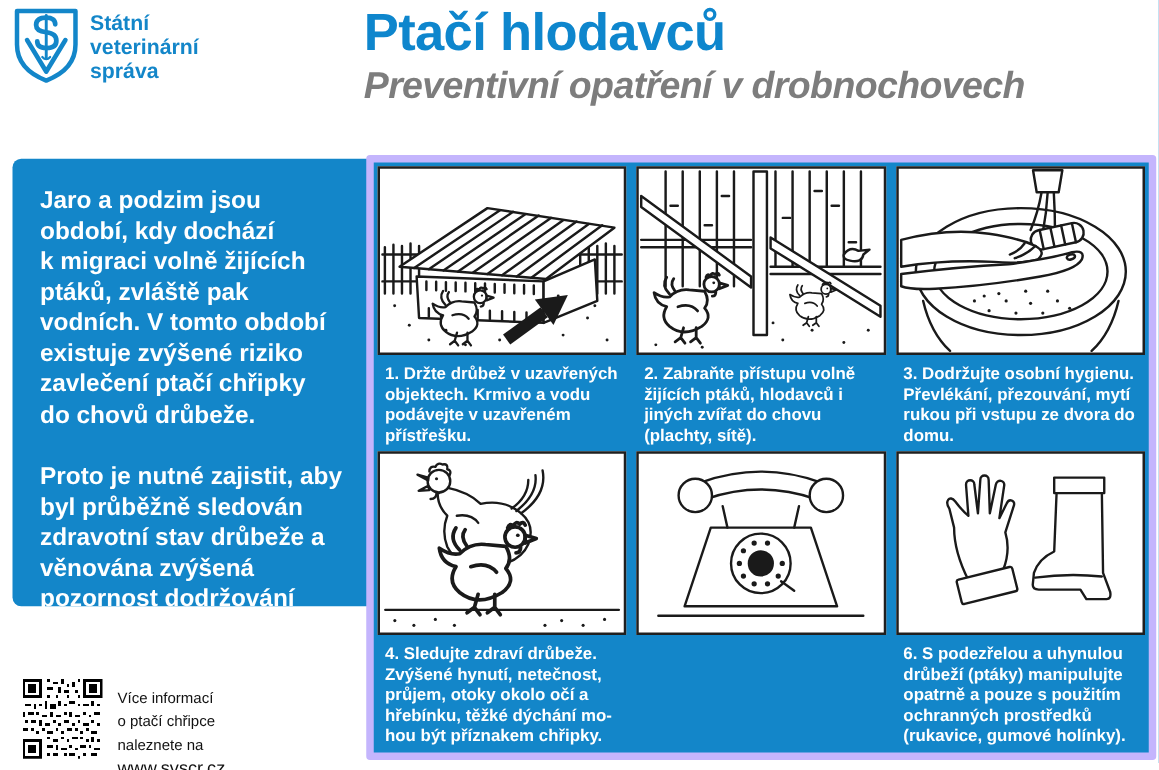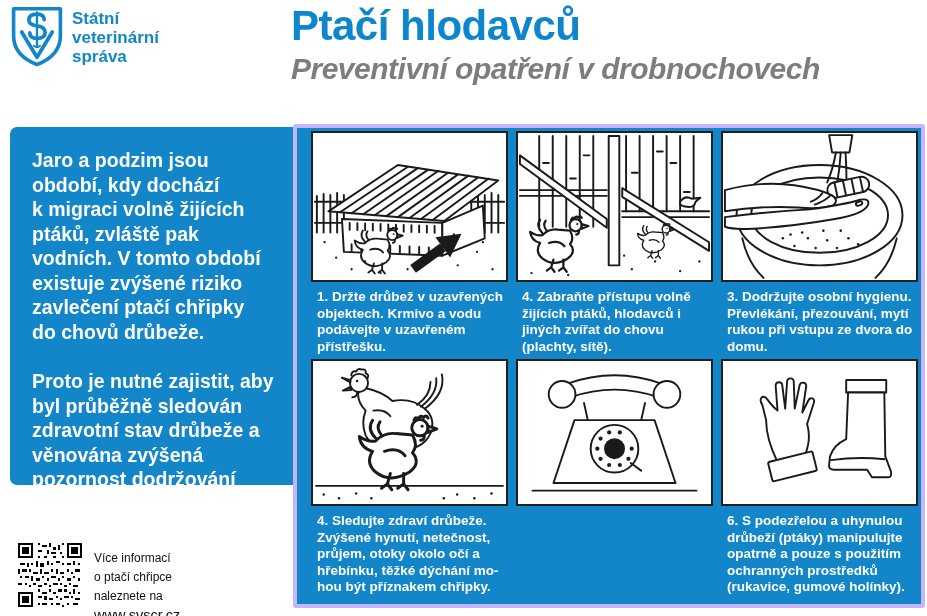--- a/index.html
+++ b/index.html
@@ -44,23 +44,22 @@
 
   
   .footer{position:absolute;left:18px;top:543px;display:flex;align-items:flex-start;}
   .qr{width:64px;height:64px;margin-right:12px;}
   .footer-text{font-size:12px;color:#111;line-height:19px;white-space:pre-line;margin-top:6px;}
   .website{font-size:14.5px;color:#111;line-height:19px;}
 
   
   .main-box{
     position:absolute;left:293px;top:124px;width:632px;height:484px;
-    background:#1386c9;border:4px solid #c4b5fd;box-sizing:border-box;
+    background:#1386c9;border:6px solid #c4b5fd;box-sizing:border-box;
     border-radius:3px;
-    padding-left:11px;
   }
   .grid{
     width:100%;height:100%;box-sizing:border-box;padding:3px;
     display:grid;grid-template-columns:repeat(3,1fr);grid-template-rows:220px auto;
     column-gap:8px;row-gap:8px;
   }
   .panel{display:flex;flex-direction:column;min-width:0;}
   .illo{
     background:#ffffff;border:2px solid #1f1f1f;box-sizing:border-box;
     height:151px;flex:none;overflow:hidden;
@@ -184,21 +183,21 @@
             <circle cx="14" cy="144" r="1.2"></circle>
               <circle cx="52" cy="146" r="1.2"></circle>
               <circle cx="118" cy="140" r="1.2"></circle>
             <circle cx="142" cy="132" r="1.2"></circle>
               <circle cx="168" cy="142" r="1.2"></circle>
               <circle cx="188" cy="132" r="1.2"></circle>
             <circle cx="110" cy="126" r="1.2"></circle>
           </g>
         </svg>
       </div>
-      <div class="caption">4. Zabraňte přístupu volně
+      <div class="caption">2. Zabraňte přístupu volně
 žijících ptáků, hlodavců i
 jiných zvířat do chovu
 (plachty, sítě).</div>
     </div>
 
     <div class="panel row1">
       <div class="illo">
         <svg viewBox="0 0 200 150" preserveAspectRatio="xMidYMid meet">
           <path class="ln" d="M20,108 Q26,134 42,149 M180,108 Q174,134 158,149"></path>
           <ellipse class="ln f" cx="100" cy="84" rx="86" ry="52" stroke-width="2.5"></ellipse>

